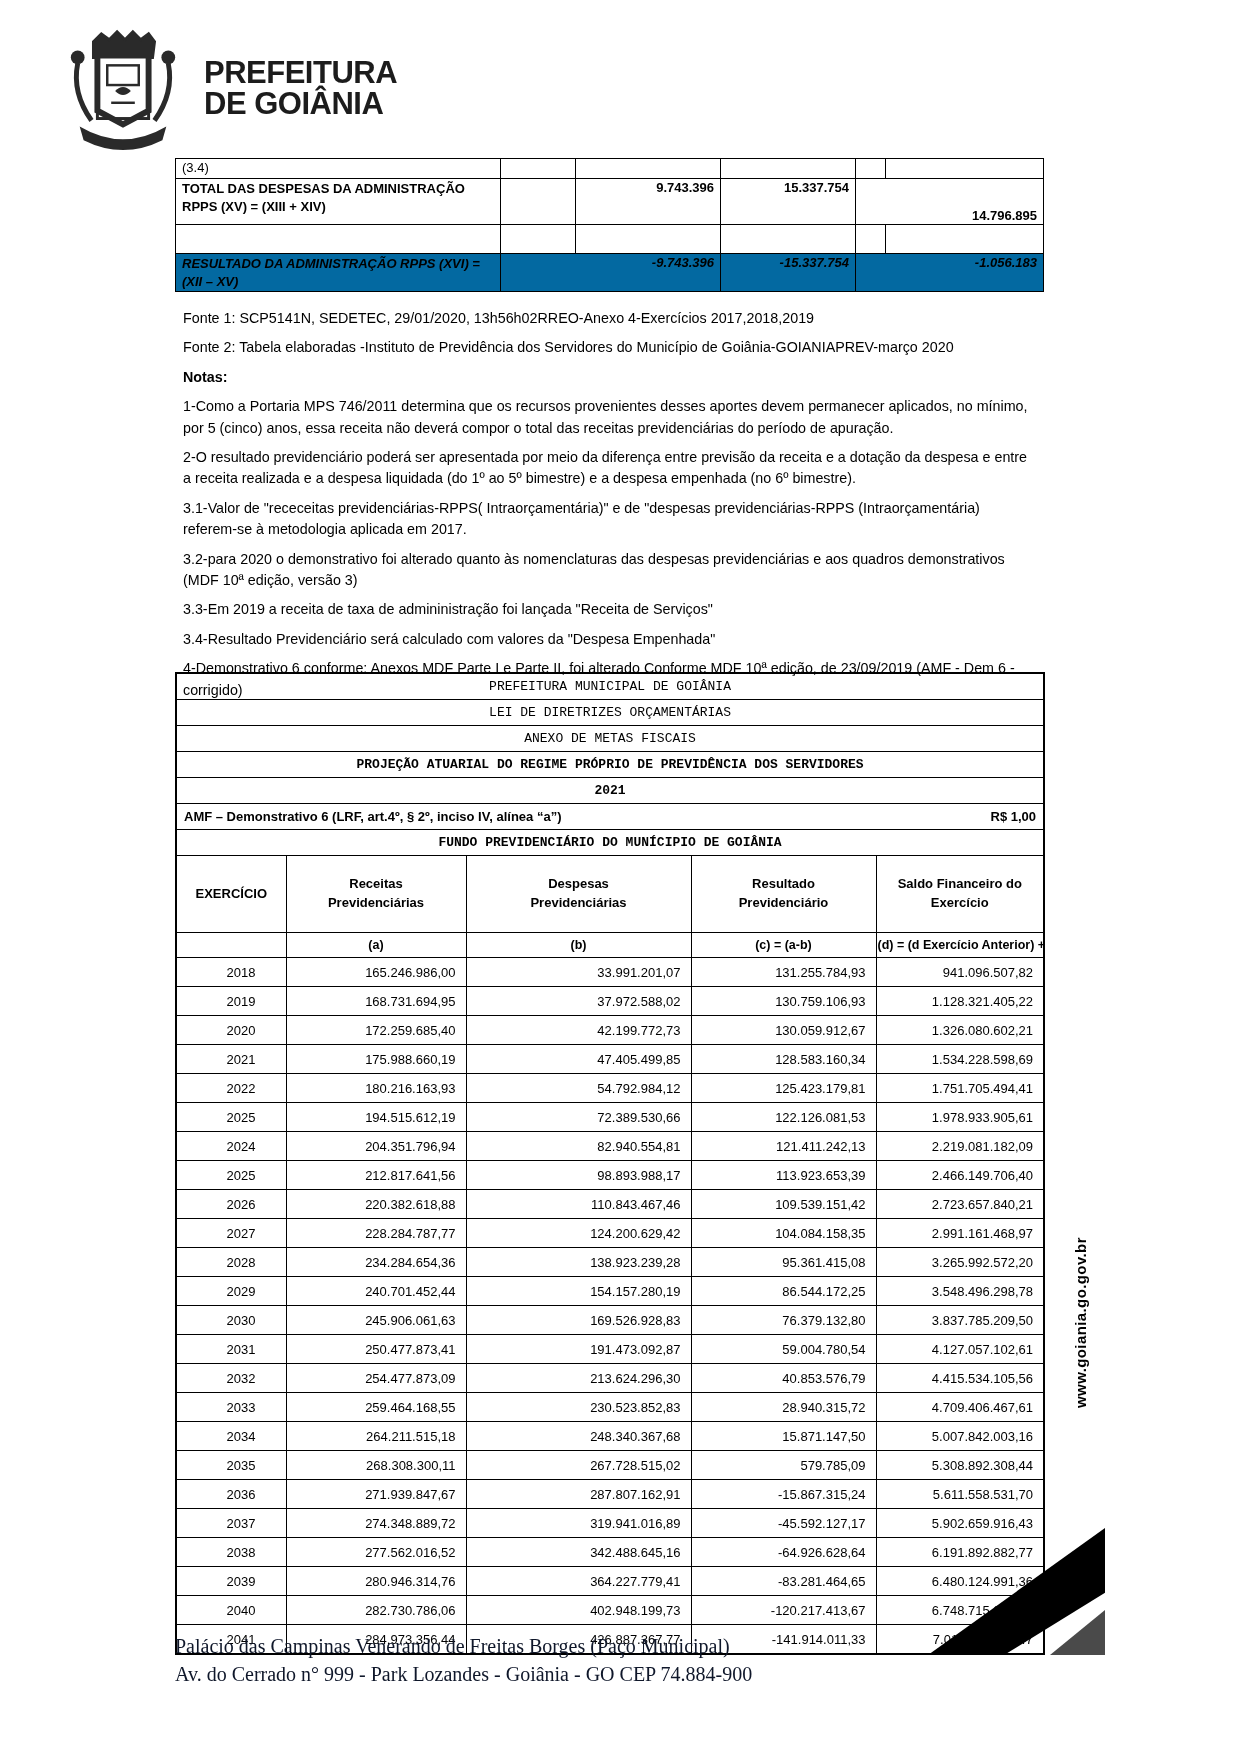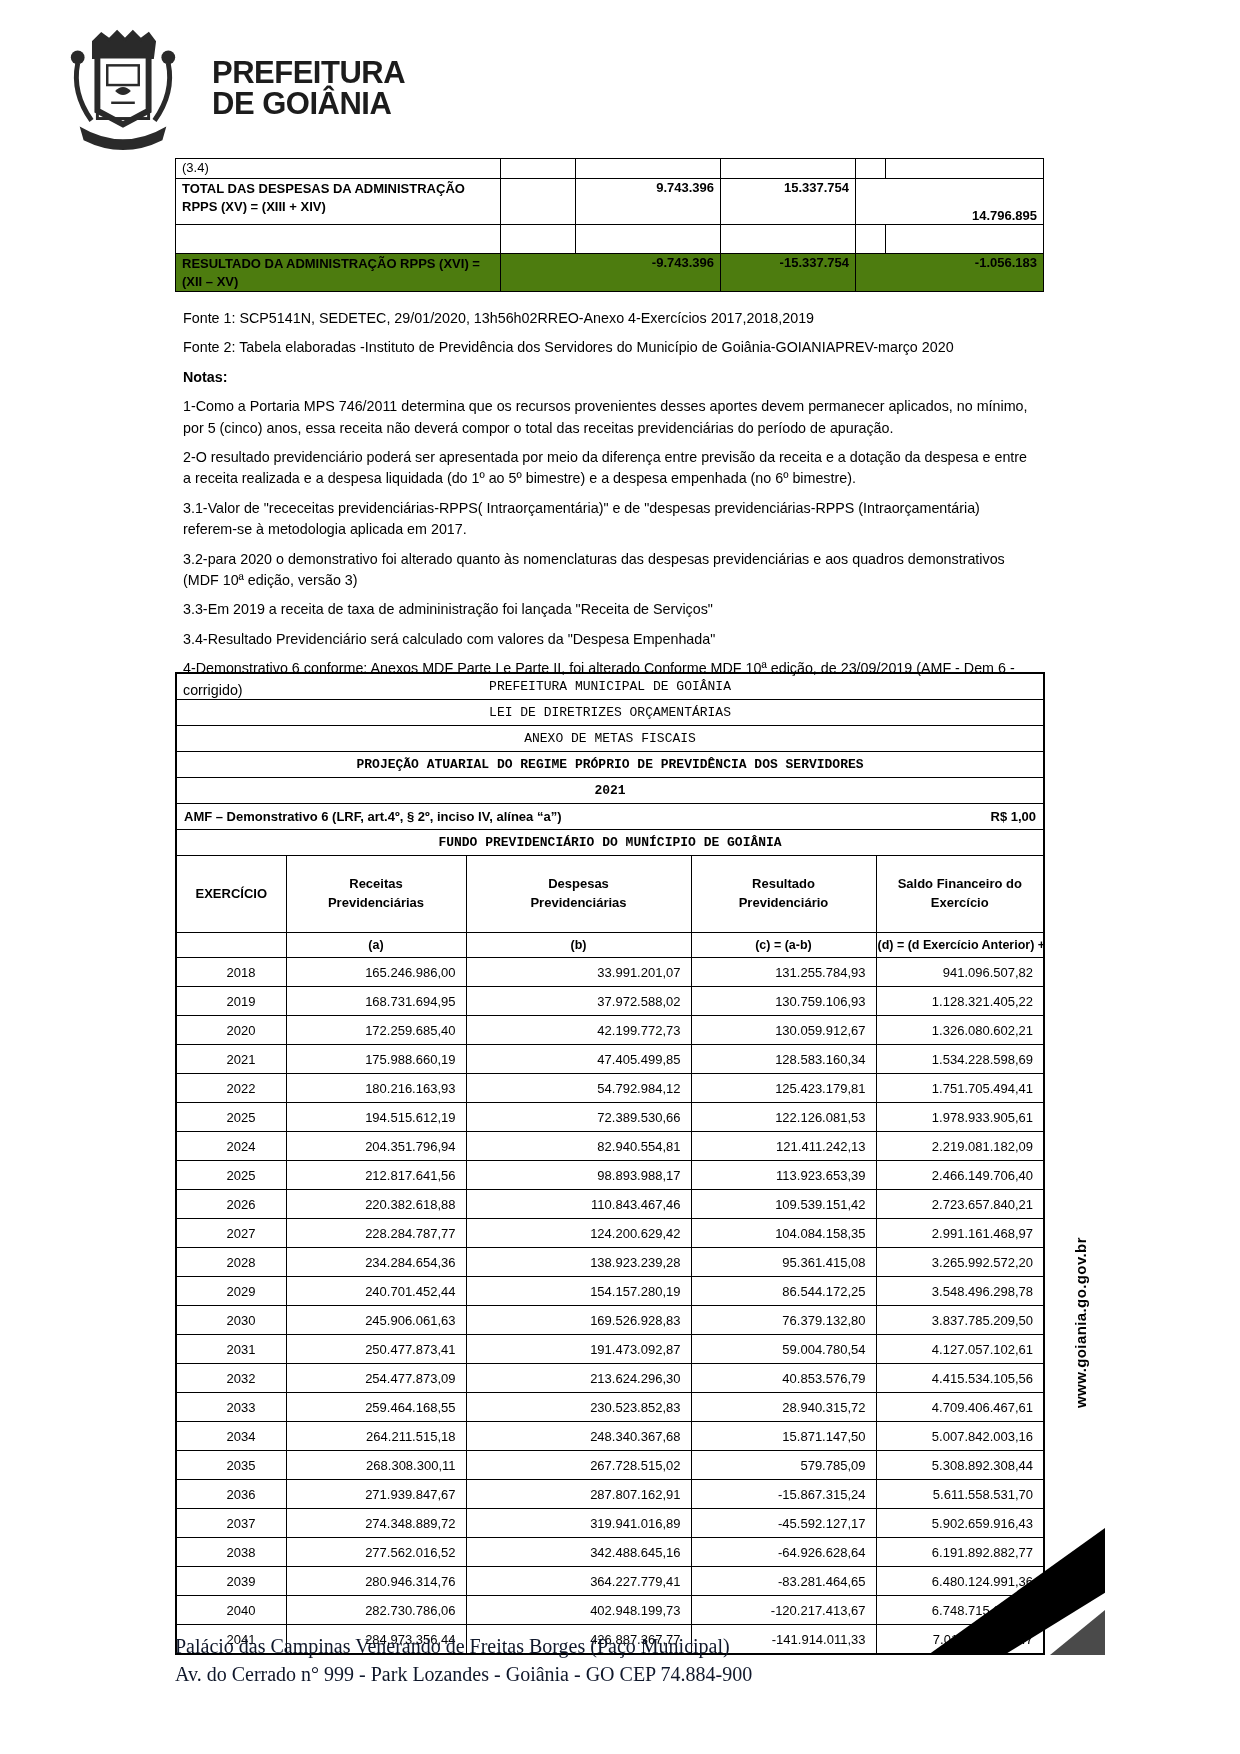--- a/index.html
+++ b/index.html
@@ -3,32 +3,32 @@
 <meta charset="utf-8">
 <style>
   html,body{margin:0;padding:0;background:#e8e8e8;}
   .page{
     position:relative;width:1240px;height:1754px;background:#ffffff;
     font-family:"Liberation Sans",sans-serif;color:#000;overflow:hidden;
     margin:0 auto;
   }
 
   
-  .logo-block{position:absolute;left:62px;top:24px;display:flex;align-items:center;gap:28px;}
+  .logo-block{position:absolute;left:62px;top:24px;display:flex;align-items:center;gap:20px;}
   .crest{width:122px;height:128px;}
   .logo-text{font-weight:800;font-size:31px;line-height:0.98;color:#1c1c1c;letter-spacing:-0.5px;transform:scaleY(1.04);}
 
   
   table{border-collapse:collapse;table-layout:fixed;}
   .admin-table{position:absolute;left:175px;top:158px;width:868px;font-size:13px;}
   .admin-table td{border:1.6px solid #000;padding:1px 6px;vertical-align:top;overflow:hidden;}
   .admin-table .lbl{font-weight:700;line-height:1.35;}
   .admin-table .num{text-align:right;font-weight:700;white-space:nowrap;}
   .admin-table .bottomnum{vertical-align:bottom;}
-  .admin-table tr.result td{background:#4d7c0f;}
+  .admin-table tr.result td{background:#0369a1;font-style:italic;}
   .admin-table tr.spacer td{height:26px;}
 
   
   .notes{position:absolute;left:175px;top:300px;width:864px;font-size:14.3px;line-height:21.4px;}
   .notes p{margin:8px;}
   .notes .bold{font-weight:700;}
 
   
   .proj-table{position:absolute;left:175px;top:672px;width:868px;font-size:13px;border:2.5px solid #000;}
   .proj-table td,.proj-table th{border:1.6px solid #000;overflow:hidden;}

